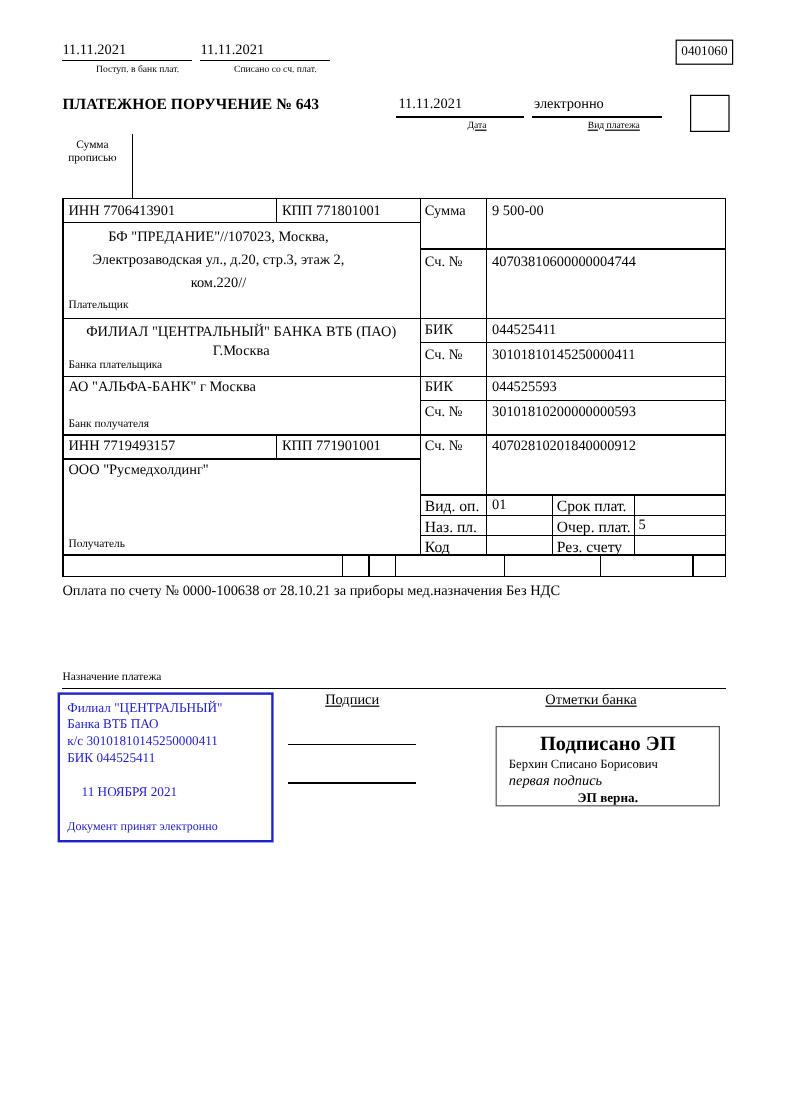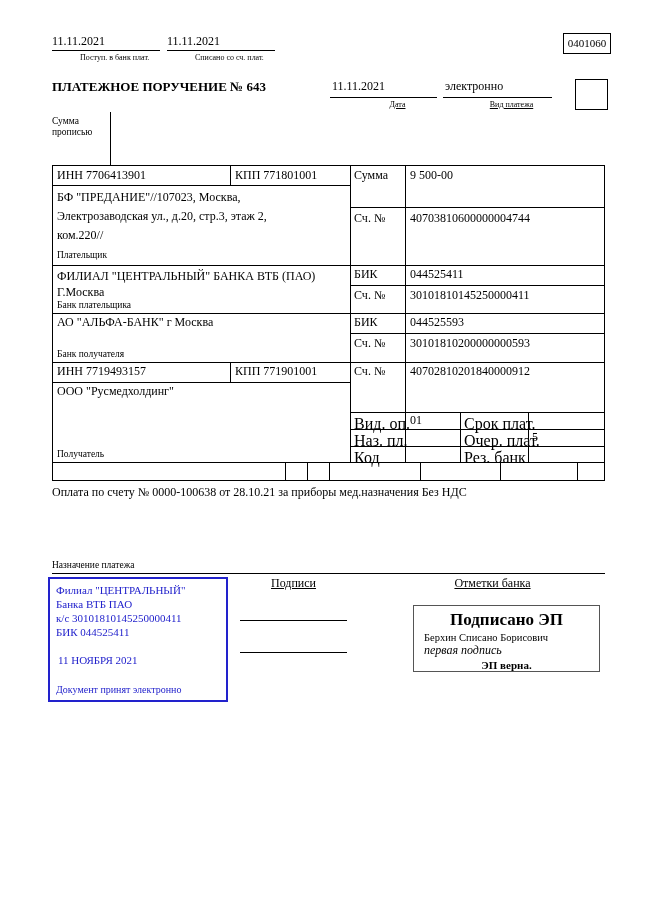--- a/index.html
+++ b/index.html
@@ -7,32 +7,32 @@
   html,body { background:#fff; }
   .page {
     position:relative; width:659px; height:911px; background:#fff;
     font-family:"Liberation Serif","DejaVu Serif",serif; color:#000; overflow:hidden;
   }
   svg.grid { position:absolute; left:0; top:0; pointer-events:none; }
   .t  { position:absolute; font-size:12px; white-space:nowrap; line-height:1.15; }
   .b  { font-weight:bold; }
   .sm { font-size:9.5px; }
   .xs { font-size:8px;padding-left:28px; }
-  .tiny { font-size:16px; }
+  .tiny { font-size:13px; }
   .ctr { text-align:center;text-decoration:underline; }
-  .wrap { white-space:normal; }
+  .wrap { white-space:normal;text-align:center; }
   .box { position:absolute; border:1px solid #000; background:#fff; }
   .codebox { position:absolute; left:563px; top:33px; width:48px; height:21px;
     border:1px solid #000; text-align:center; line-height:19px; font-size:11px; }
   .stamp { position:absolute; left:48px; top:577px; width:180px; height:125px;
     border:2px solid #2222CC; color:#2222CC; font-size:11px; }
   .stamp-name { margin:4px 0 0 6px; width:148px; white-space:normal; line-height:14px; }
   .stamp-ks   { margin-left:6px; line-height:14px; }
   .stamp-bik  { margin-left:6px; line-height:14px; }
-  .stamp-date { margin:14px 0 0 8px; line-height:14px; }
+  .stamp-date { margin:14px 0 0 18px; line-height:14px; }
   .stamp-note { position:absolute; left:6px; bottom:5px; font-size:10px; white-space:nowrap; }
   .esign { position:absolute; left:413px; top:605px; width:187px; height:67px; border:1px solid #555; }
   .esign-title  { text-align:center; font-weight:bold; font-size:17px; margin-top:4px; }
   .esign-person { font-size:10.5px; margin:2px 0 0 10px; }
   .esign-role   { font-size:12px; font-style:italic; margin-left:10px; }
   .esign-status { text-align:center; font-weight:bold; font-size:11px; margin-top:1px; }
 </style>
 </head>
 <body>
 
@@ -105,21 +105,21 @@
   <div class="t" style="left:57px;top:169px">ИНН 7706413901</div>
   <div class="t" style="left:235px;top:169px">КПП 771801001</div>
   <div class="t" style="left:354px;top:169px">Сумма</div>
   <div class="t" style="left:410px;top:169px">9 500-00</div>
   <div class="t wrap" style="left:57px;top:188px;width:250px;line-height:19px">БФ "ПРЕДАНИЕ"//107023, Москва, Электрозаводская ул., д.20, стр.3, этаж 2, ком.220//</div>
   <div class="t sm" style="left:57px;top:250px">Плательщик</div>
   <div class="t" style="left:354px;top:212px">Сч. №</div>
   <div class="t" style="left:410px;top:212px">40703810600000004744</div>
 
   <div class="t wrap" style="left:57px;top:268px;width:288px;line-height:16px">ФИЛИАЛ "ЦЕНТРАЛЬНЫЙ" БАНКА ВТБ (ПАО) Г.Москва</div>
-  <div class="t sm" style="left:57px;top:300px">Банк плательщика</div>
+  <div class="t sm" style="left:57px;top:300px">Банка плательщика</div>
   <div class="t" style="left:354px;top:268px">БИК</div>
   <div class="t" style="left:410px;top:268px">044525411</div>
   <div class="t" style="left:354px;top:289px">Сч. №</div>
   <div class="t" style="left:410px;top:289px">30101810145250000411</div>
 
   <div class="t" style="left:57px;top:316px">АО "АЛЬФА-БАНК" г Москва</div>
   <div class="t sm" style="left:57px;top:349px">Банк получателя</div>
   <div class="t" style="left:354px;top:316px">БИК</div>
   <div class="t" style="left:410px;top:316px">044525593</div>
   <div class="t" style="left:354px;top:337px">Сч. №</div>
@@ -132,21 +132,21 @@
   <div class="t" style="left:57px;top:385px">ООО "Русмедхолдинг"</div>
   <div class="t sm" style="left:57px;top:449px">Получатель</div>
 
   <div class="t tiny" style="left:354px;top:415px">Вид. оп.</div>
   <div class="t" style="left:410px;top:414px">01</div>
   <div class="t tiny" style="left:464px;top:415px">Срок плат.</div>
   <div class="t tiny" style="left:354px;top:432px">Наз. пл.</div>
   <div class="t tiny" style="left:464px;top:432px">Очер. плат.</div>
   <div class="t" style="left:532px;top:431px">5</div>
   <div class="t tiny" style="left:354px;top:449px">Код</div>
-  <div class="t tiny" style="left:464px;top:449px">Рез. банк</div>
+  <div class="t tiny" style="left:464px;top:449px">Рез. счету</div>
 
   <div class="t" style="left:52px;top:486px">Оплата по счету № 0000-100638 от 28.10.21 за приборы мед.назначения Без НДС</div>
   <div class="t sm" style="left:52px;top:560px">Назначение платежа</div>
 
   <div class="t ctr" style="left:240px;top:577px;width:107px">Подписи</div>
   <div class="t ctr" style="left:405px;top:577px;width:175px">Отметки банка</div>
 
   <div class="stamp">
     <div class="stamp-name">Филиал "ЦЕНТРАЛЬНЫЙ" Банка ВТБ ПАО</div>
     <div class="stamp-ks">к/с 30101810145250000411</div>

